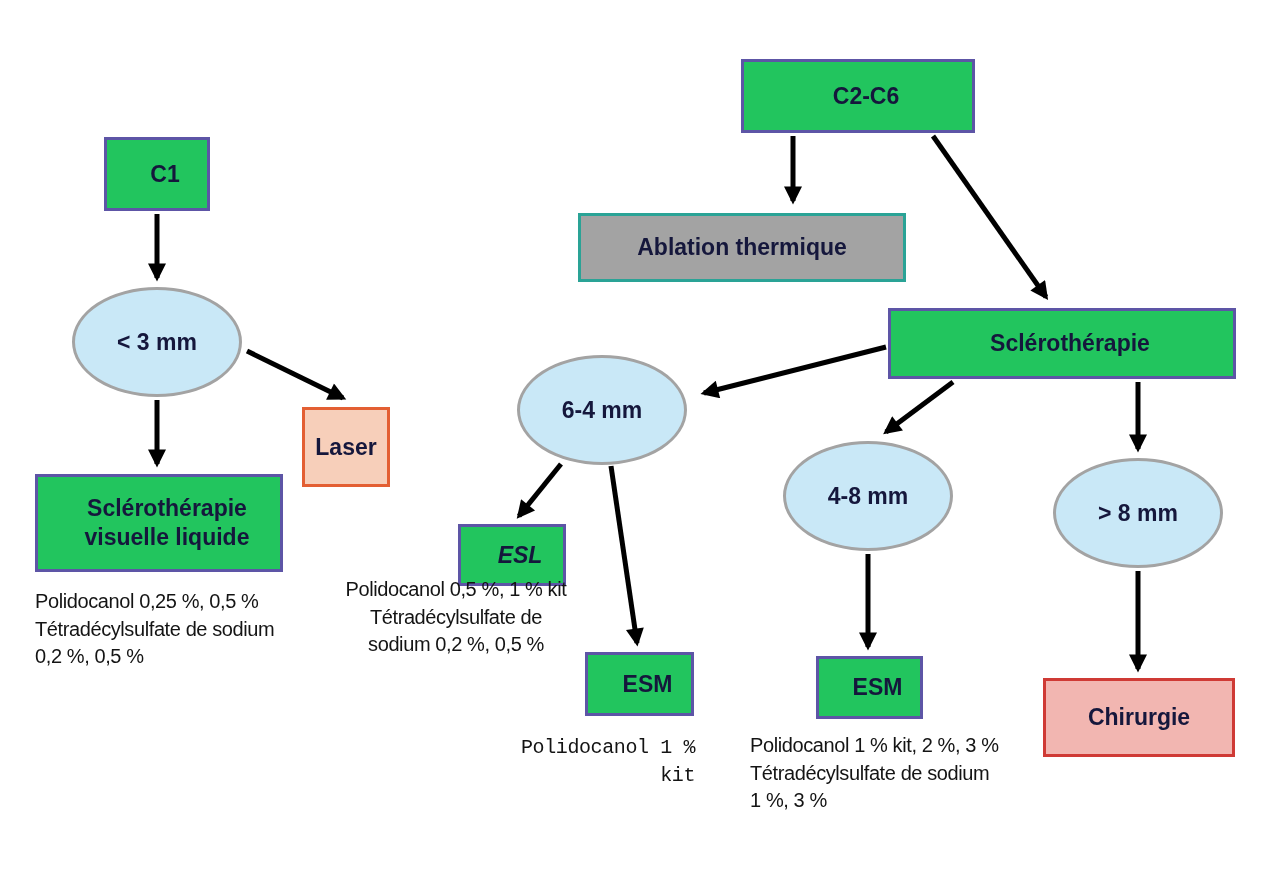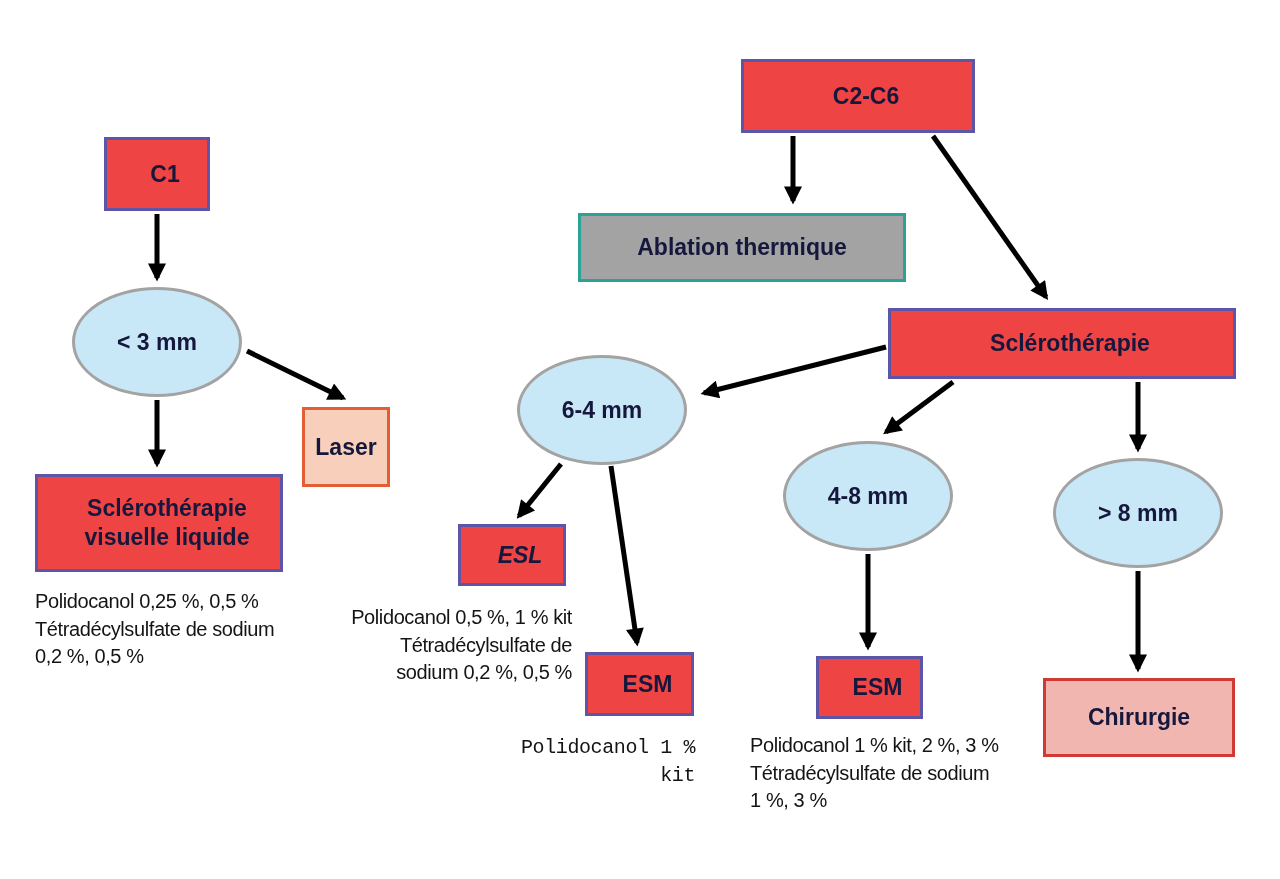--- a/index.html
+++ b/index.html
@@ -26,21 +26,21 @@
     text-align: center;
     font-weight: bold;
     font-size: 23px;
     color: #15173c;
     box-sizing: border-box;
     z-index: 2;
     line-height: 1.25;
     white-space: pre-line;
   }
   .rect { border: 3px solid; }
-  .purple { background: #ef4444; border-color: #5d55a6; padding-left: 16px; }
+  .purple { background: #22c55e; border-color: #5d55a6; padding-left: 16px; }
   .teal   { background: #a3a3a3; border-color: #2aa396; }
   .orange { background: #f7cfba; border-color: #e35f33; }
   .red    { background: #f2b6b1; border-color: #cf3a35; }
   .ellipse {
     background: #c9e8f7;
     border: 3px solid #a3a3a3;
     border-radius: 50%;
   }
   .note {
     position: absolute;
@@ -102,21 +102,21 @@
   <div class="node rect teal" style="left:578px; top:213px; width:328px; height:69px;">Ablation thermique</div>
 
   <div class="node rect purple" style="left:888px; top:308px; width:348px; height:71px;">Sclérothérapie</div>
 
   <div class="node ellipse" style="left:517px; top:355px; width:170px; height:110px;">6-4 mm</div>
 
   <div class="node rect purple" style="left:458px; top:524px; width:108px; height:62px;font-style:italic;">ESL</div>
 
   <div class="node rect purple" style="left:585px; top:652px; width:109px; height:64px;">ESM</div>
 
-  <div class="note right" style="left:340px; top:604px; width:232px;">Polidocanol 0,5 %, 1 % kit
+  <div class="note right" style="left:340px; top:576px; width:232px;text-align:center;">Polidocanol 0,5 %, 1 % kit
 Tétradécylsulfate de
 sodium 0,2 %, 0,5 %</div>
 
   <div class="note right" style="left:495px; top:734px; width:200px;font-family:Liberation Mono, monospace;">Polidocanol 1 % kit</div>
 
   <div class="node ellipse" style="left:783px; top:441px; width:170px; height:110px;">4-8 mm</div>
 
   <div class="node rect purple" style="left:816px; top:656px; width:107px; height:63px;">ESM</div>
 
   <div class="note" style="left:750px; top:732px; width:270px;">Polidocanol 1 % kit, 2 %, 3 %

